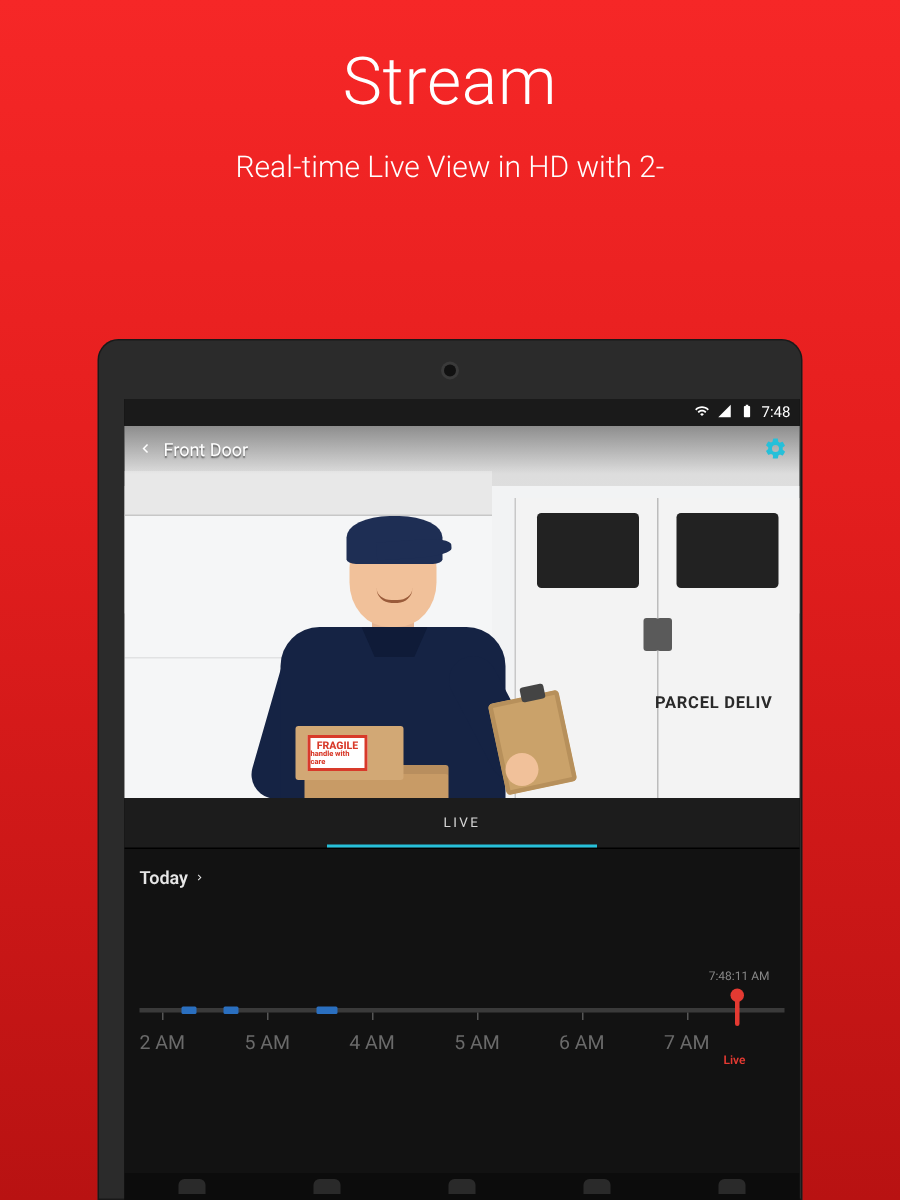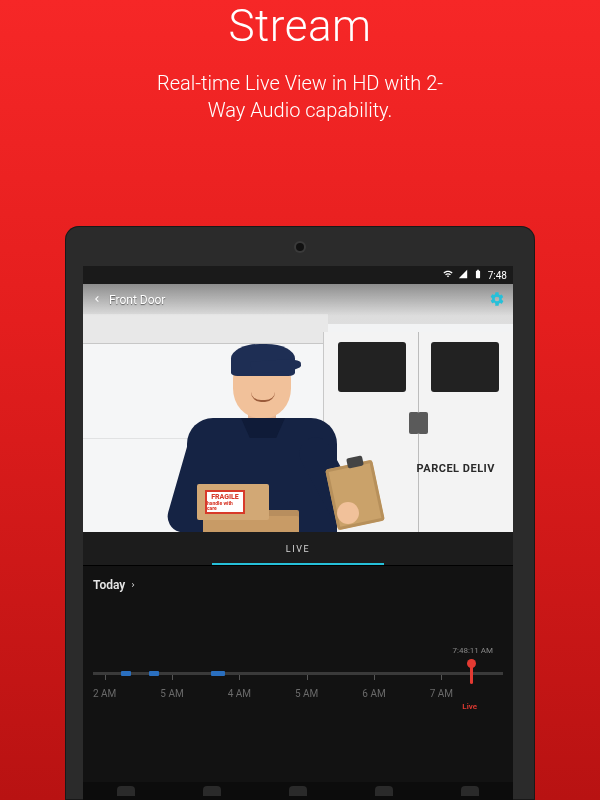--- a/index.html
+++ b/index.html
@@ -6,35 +6,36 @@
   html, body { width: 600px; height: 800px; overflow: hidden; font-family: -apple-system, BlinkMacSystemFont, 'Segoe UI', Roboto, Helvetica, Arial, sans-serif; }
   body {
     background: linear-gradient(to bottom, #f62727 0%, #e41e1e 40%, #b81212 100%);
     display: flex;
     flex-direction: column;
     align-items: center;
   }
   .marketing-header {
     text-align: center;
     color: #fff;
+    padding-top: 28px;
     width: 100%;
   }
   .marketing-title { font-size: 44px; font-weight: 300; letter-spacing: 0.5px; }
   .marketing-subtitle { font-size: 20px; font-weight: 300; margin-top: 18px; line-height: 1.35; }
 
   .tablet {
     position: absolute;
     left: 50%;
     transform: translateX(-50%);
     bottom: 0;
     width: 470px;
     height: 574px;
     background: #2b2b2b;
     border-radius: 14px 14px 0 0;
-    padding: 40px 22px 0 18px;
+    padding: 40px 2px 0 18px;
     box-shadow: 0 0 0 1px rgba(0,0,0,0.4) inset;
   }
   .tablet-camera {
     position: absolute; top: 17px; left: 50%; transform: translateX(-50%);
     width: 8px; height: 8px; border-radius: 50%;
     background: #111; box-shadow: 0 0 0 2px #3a3a3a;
   }
   .screen {
     width: 100%; height: 100%;
     background: #000;
@@ -117,34 +118,33 @@
   .tl-timestamp { position: absolute; right: 10px; top: -14px; font-size: 8px; color: #888; }
   .tl-track { position: absolute; left: 0; right: 0; top: 12px; height: 3px; background: #3a3a3a; }
   .tl-seg { position: absolute; top: 11px; height: 5px; background: #2a6fbf; border-radius: 1px; }
   .seg1 { left: 28px; width: 10px; }
   .seg2 { left: 56px; width: 10px; }
   .seg3 { left: 118px; width: 14px; }
   .tl-cursor { position: absolute; top: 2px; width: 3px; height: 22px; background: #e43a32; border-radius: 2px; }
   .tl-cursor::before { content:''; position:absolute; left:-3px; top:-3px; width:9px; height:9px; background:#e43a32; border-radius:50%; }
   .tl-live-label { position: absolute; top: 42px; font-size: 8px; color: #e43a32; font-weight: 600; }
   .tl-ticks { position: absolute; left: 0; right: 0; top: 28px; display: flex; justify-content: space-between; padding-right: 50px;}
-  .tick { font-size: 10px; color: #6a6a6a; position: relative; }
+  .tick { font-size: 13px; color: #6a6a6a; position: relative; }
   .tick::before { content:''; position:absolute; left:50%; top:-13px; width:1px; height:5px; background:#555; }
 
   .bottom-nav { position: absolute; left:0; right:0; bottom:0; height: 18px; background: #0c0c0c; display:flex; justify-content:space-around; align-items:flex-start; padding-top:4px;}
   .bottom-nav .dot { width:18px; height:10px; border-radius:4px 4px 0 0; background:#2a2a2a; }
 </style>
 </head>
 <body>
 
 <div class="marketing-header">
   <div class="marketing-title">Stream</div>
   <div class="marketing-subtitle">
     <span>Real-time Live View in HD with 2-</span><br>
-    <span>Way Audio capability.</span>
   </div>
 </div>
 
 <div class="tablet">
   <div class="tablet-camera"></div>
   <div class="screen">
 
     <div class="status-bar">
       <span>
         <svg viewBox="0 0 24 24">

